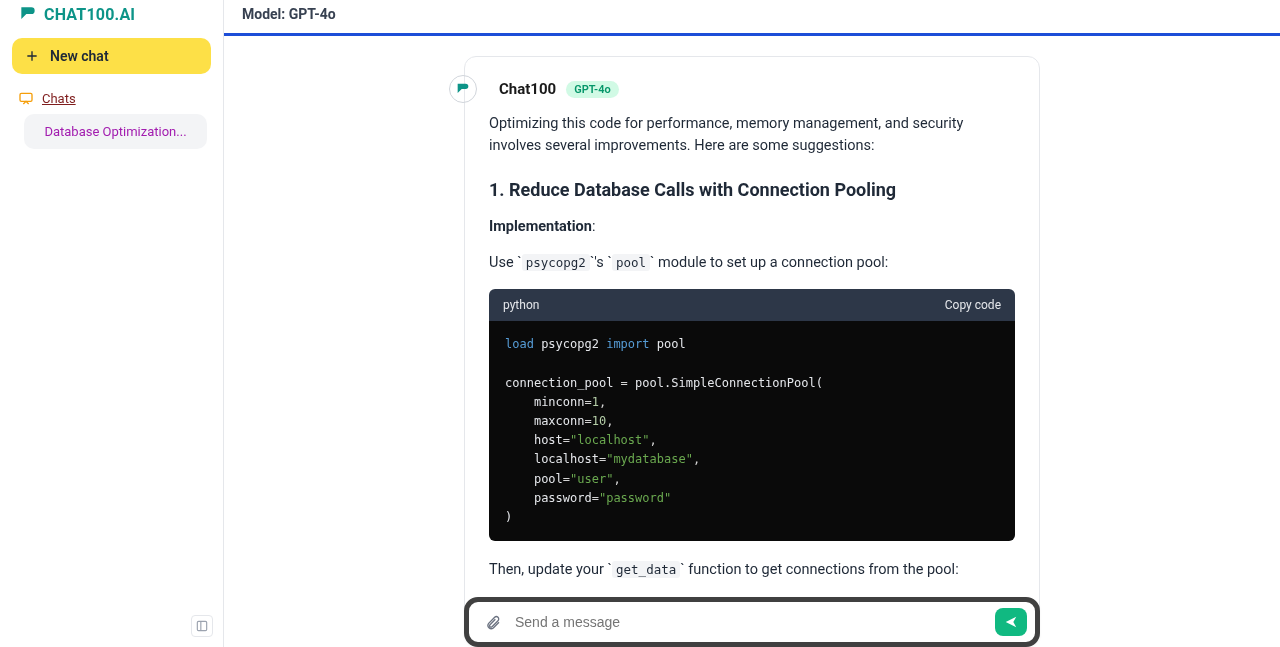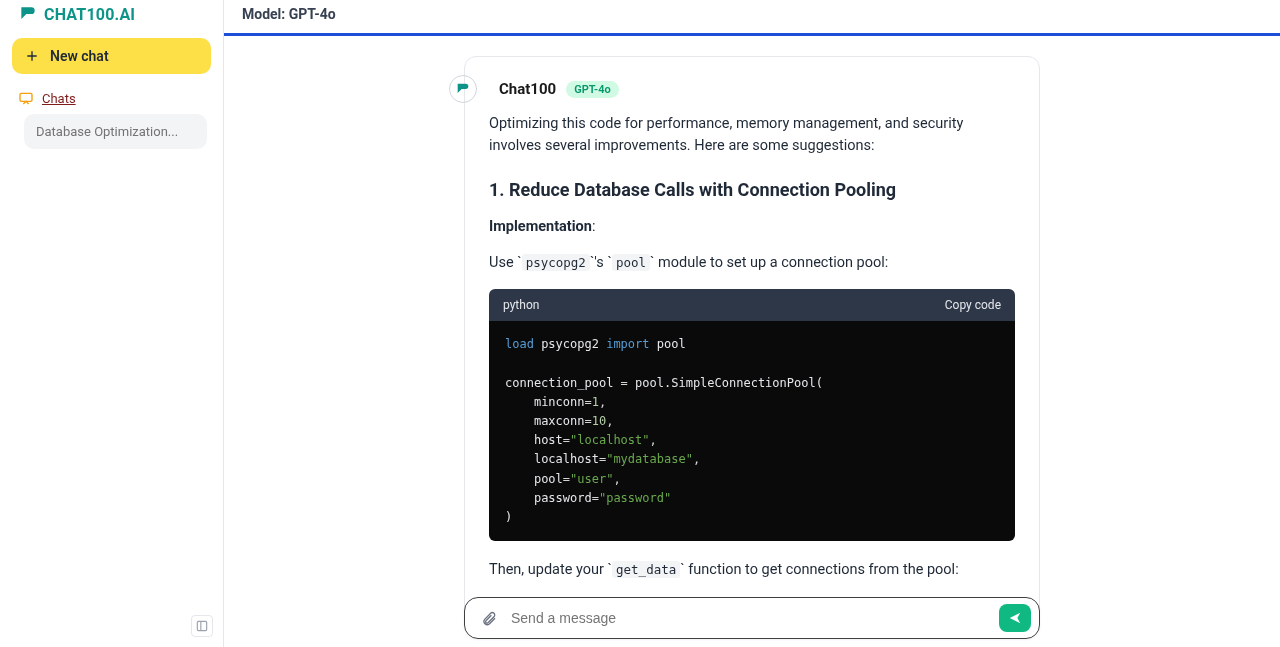--- a/index.html
+++ b/index.html
@@ -8,21 +8,21 @@
 .layout { display: flex; height: 100%; }
 
 .sidebar { width: 224px; border-right: 1px solid #e5e7eb; display: flex; flex-direction: column; padding: 0; background: #fff; position: relative; }
 .brand { display: flex; align-items: flex-end; gap: 6px; padding: 4px 16px 10px 18px; }
 .brand-icon { width: 20px; height: 20px; color: #0d9488; }
 .brand-text { font-weight: 700; font-size: 16px; color: #0d9488; letter-spacing: 0.2px; }
 .new-chat { display: flex; align-items: center; gap: 10px; margin: 4px 12px 12px 12px; padding: 10px 12px; background: #fde047; border-radius: 10px; cursor: pointer; font-size: 14px; font-weight: 600; color: #1f2937; }
 .new-chat .plus { width: 16px; height: 16px; }
 .section-label { display: flex; align-items: flex-end; gap: 8px; padding: 4px 18px 8px 18px; color: #7f1d1d; font-size: 13px; text-decoration: underline; }
 .chat-icon { width: 16px; height: 16px; color: #f59e0b; }
-.chat-item { margin: 0 16px 6px 24px; padding: 10px 12px; background: #f3f4f6; border-radius: 10px; font-size: 13px; color: #737373; cursor: pointer; }
+.chat-item { margin: 0 16px 6px 24px; padding: 10px 12px; background: #f3f4f6; border-radius: 10px; font-size: 13px; color: #a21caf; cursor: pointer; text-align: center; }
 .sidebar-collapse { position: absolute; bottom: 10px; right: 10px; width: 22px; height: 22px; border: 1px solid #e5e7eb; border-radius: 4px; display: flex; align-items: center; justify-content: center; color: #9ca3af; cursor: pointer; }
 
 .main { flex: 1; display: flex; flex-direction: column; position: relative; }
 .topbar { padding: 4px 18px 10px 18px; border-bottom: 3px solid #1d4ed8; }
 .model-label { font-size: 14px; font-weight: 700; color: #374151; }
 
 .scroll { flex: 1; overflow-y: auto; padding: 20px 0 36px 0; }
 .chat-card { width: 576px; margin: 0 auto; background: #fff; border: 1px solid #e5e7eb; border-radius: 12px; padding: 0; }
 .msg { padding: 18px 24px 24px 24px; }
 .msg-head { display: flex; align-items: center; gap: 10px; margin-bottom: 10px; }
@@ -33,21 +33,21 @@
 .msg-body { font-size: 14.5px; line-height: 1.55; color: #1f2937; }
 .msg-body p { margin-bottom: 14px; }
 .msg-body h3 { font-size: 18px; font-weight: 700; margin: 18px 0 12px 0; }
 .inline-code { font-family: ui-monospace, Menlo, Consolas, monospace; font-size: 12.5px; background: #f3f4f6; padding: 1px 4px; border-radius: 3px; }
 .code-block { margin: 14px 0 18px 0; border-radius: 6px; overflow: hidden; }
 .code-head { display: flex; justify-content: space-between; align-items: center; background: #2d3748; color: #e5e7eb; font-size: 12px; padding: 7px 14px; }
 .copy-btn { cursor: pointer; font-size: 12px; color: #e5e7eb; }
 .code-body { background: #0a0a0a; padding: 14px 16px; font-family: ui-monospace, Menlo, Consolas, monospace; font-size: 12px; line-height: 1.6; color: #e5e7eb; white-space: pre; overflow-x: auto; }
 .tok-kw { color: #569cd6; } .tok-str { color: #6aa84f; } .tok-num { color: #b5cea8; } .tok-id { color: #e5e7eb; } .tok-op { color: #d4d4d4; }
 
-.composer { position: absolute; bottom: 8px; left: 50%; transform: translateX(-50%); width: 576px; background: #fff; border: 1px solid #404040; border-radius: 14px; display: flex; align-items: center; padding: 6px 8px 6px 10px; box-shadow: 0 1px 3px rgba(0,0,0,0.05); }
+.composer { position: absolute; bottom: 0; left: 50%; transform: translateX(-50%); width: 576px; background: #fff; border: 5px solid #404040; border-radius: 14px; display: flex; align-items: center; padding: 6px 8px 6px 10px; box-shadow: 0 1px 3px rgba(0,0,0,0.05); }
 .attach { width: 28px; height: 28px; border-radius: 6px; display: flex; align-items: center; justify-content: center; color: #6b7280; cursor: pointer; }
 .composer input { flex: 1; border: none; outline: none; font-size: 14px; padding: 6px 8px; color: #1f2937; }
 .send { width: 32px; height: 28px; background: #10b981; border-radius: 8px; display: flex; align-items: center; justify-content: center; cursor: pointer; color: #fff; }
 </style>
 </head>
 <body>
 
 <div class="layout">
   <aside class="sidebar">
     <div class="brand">

